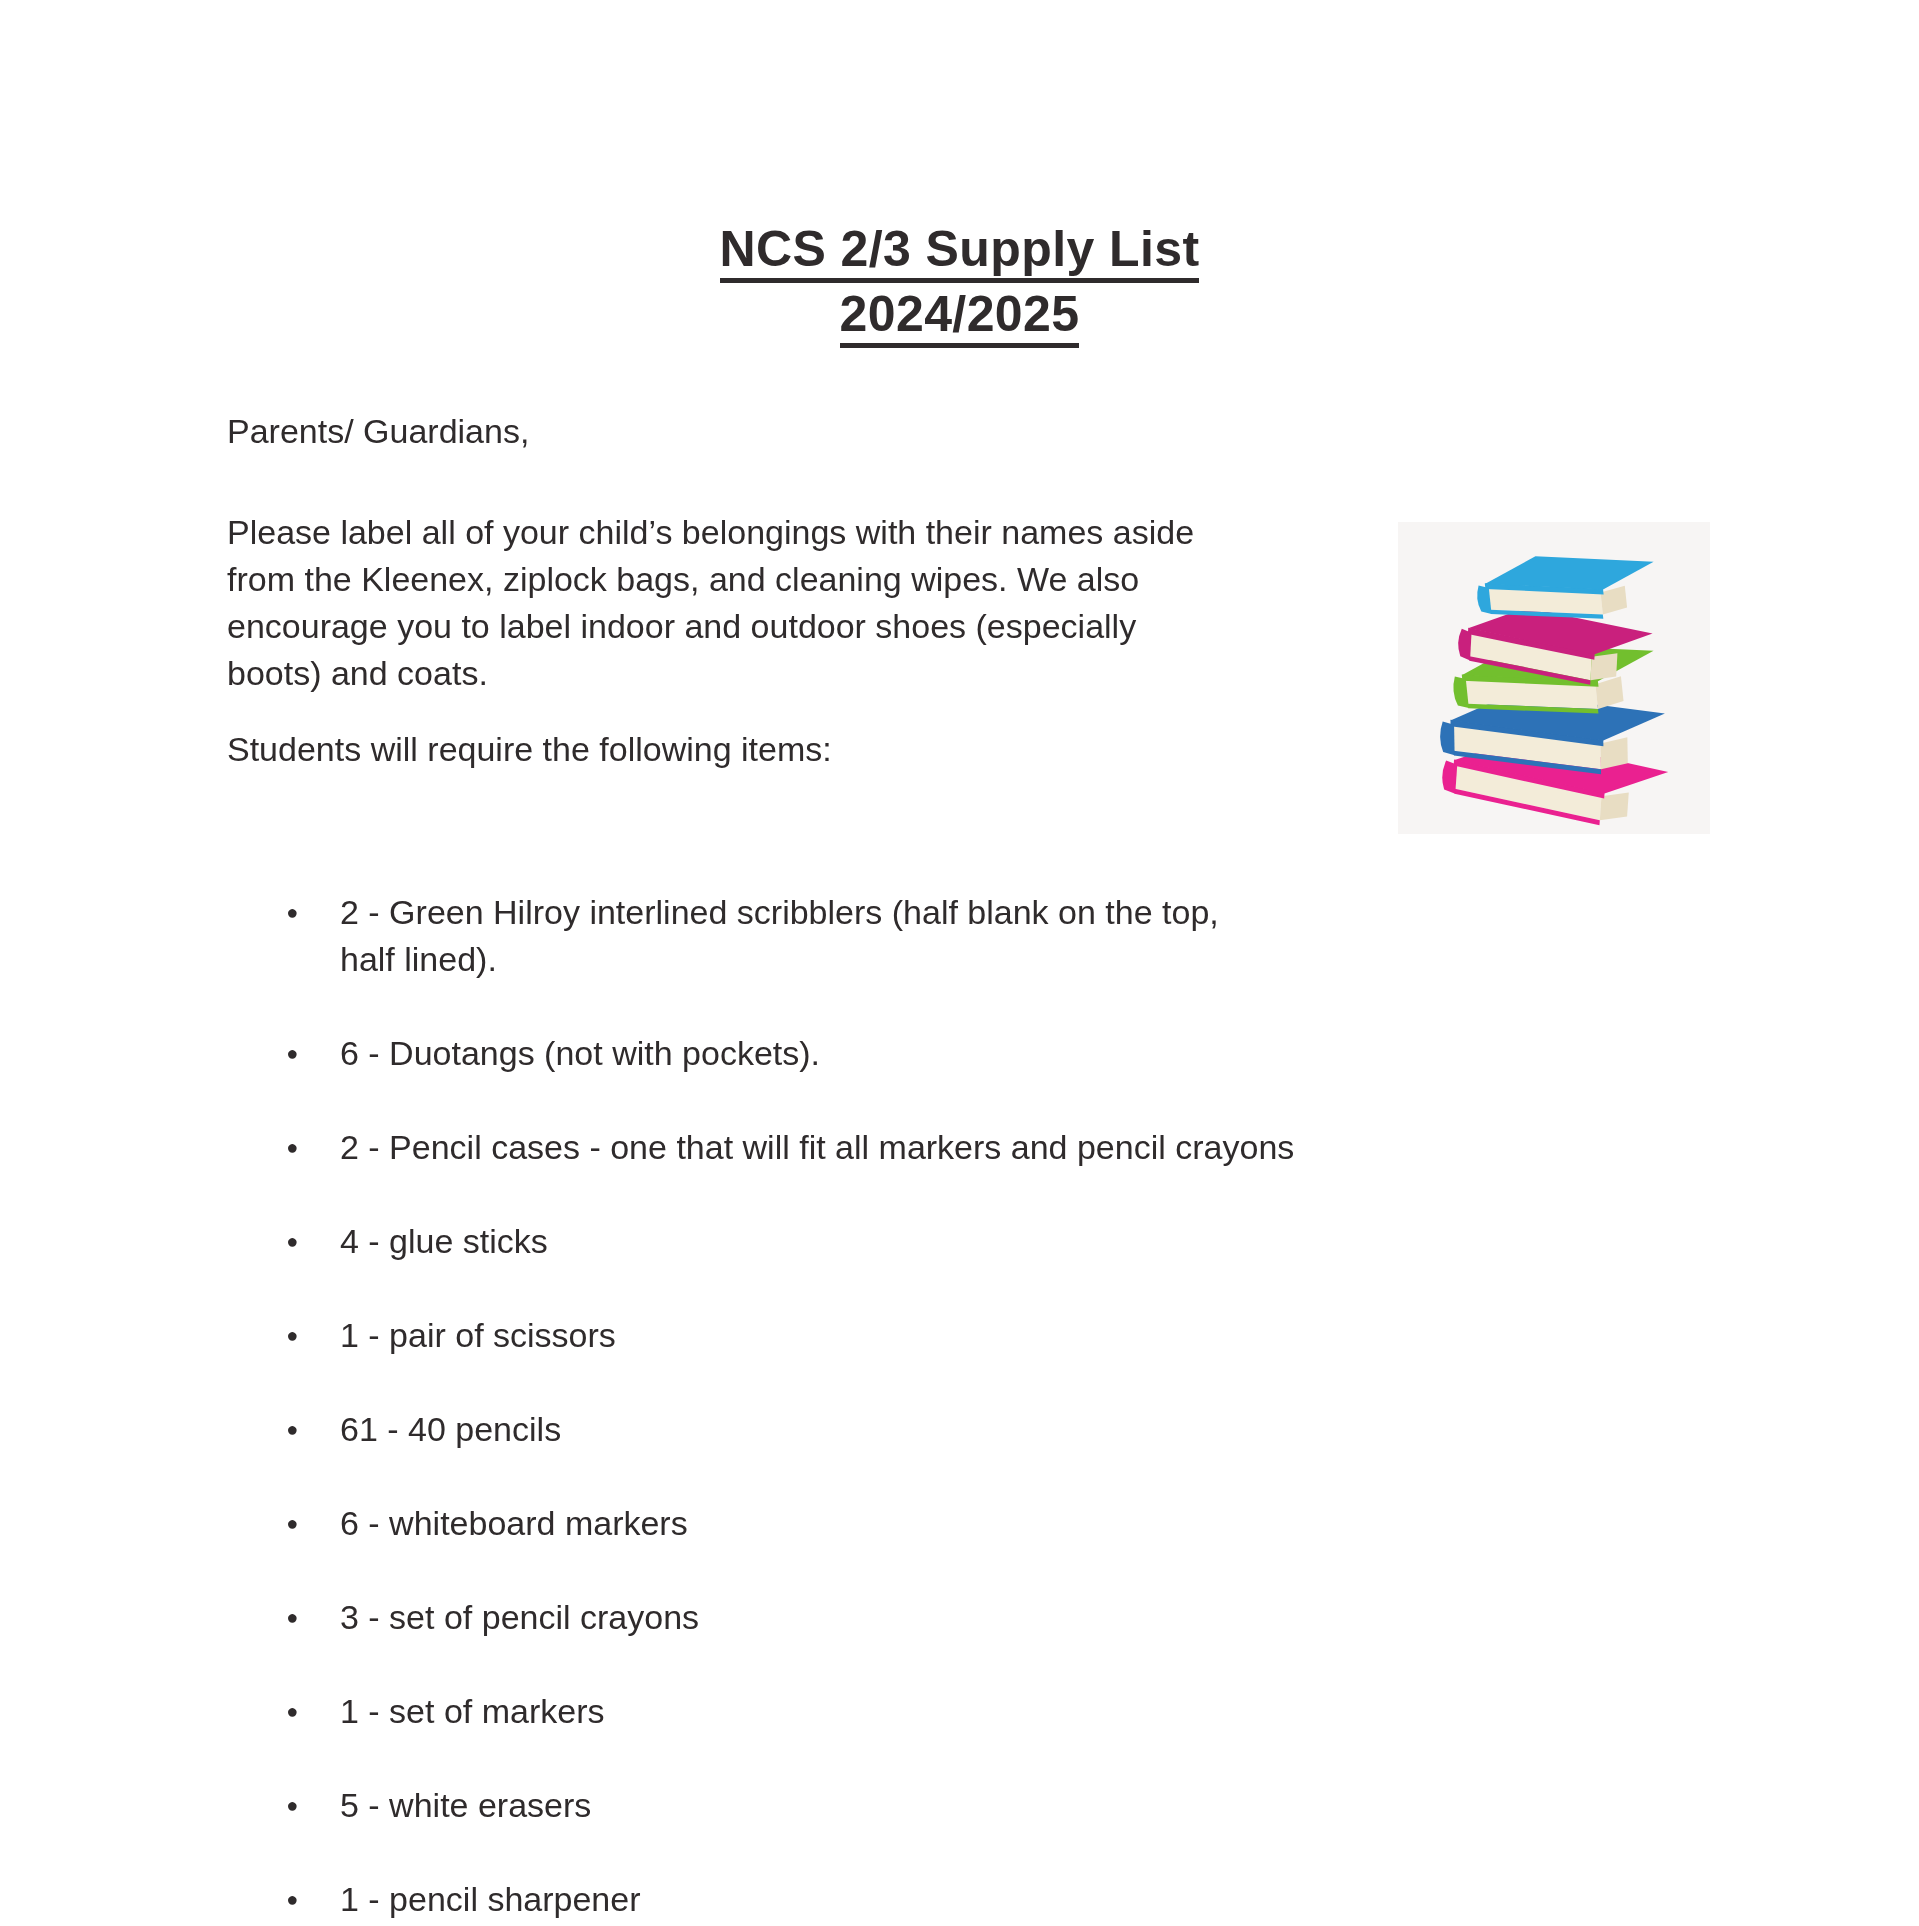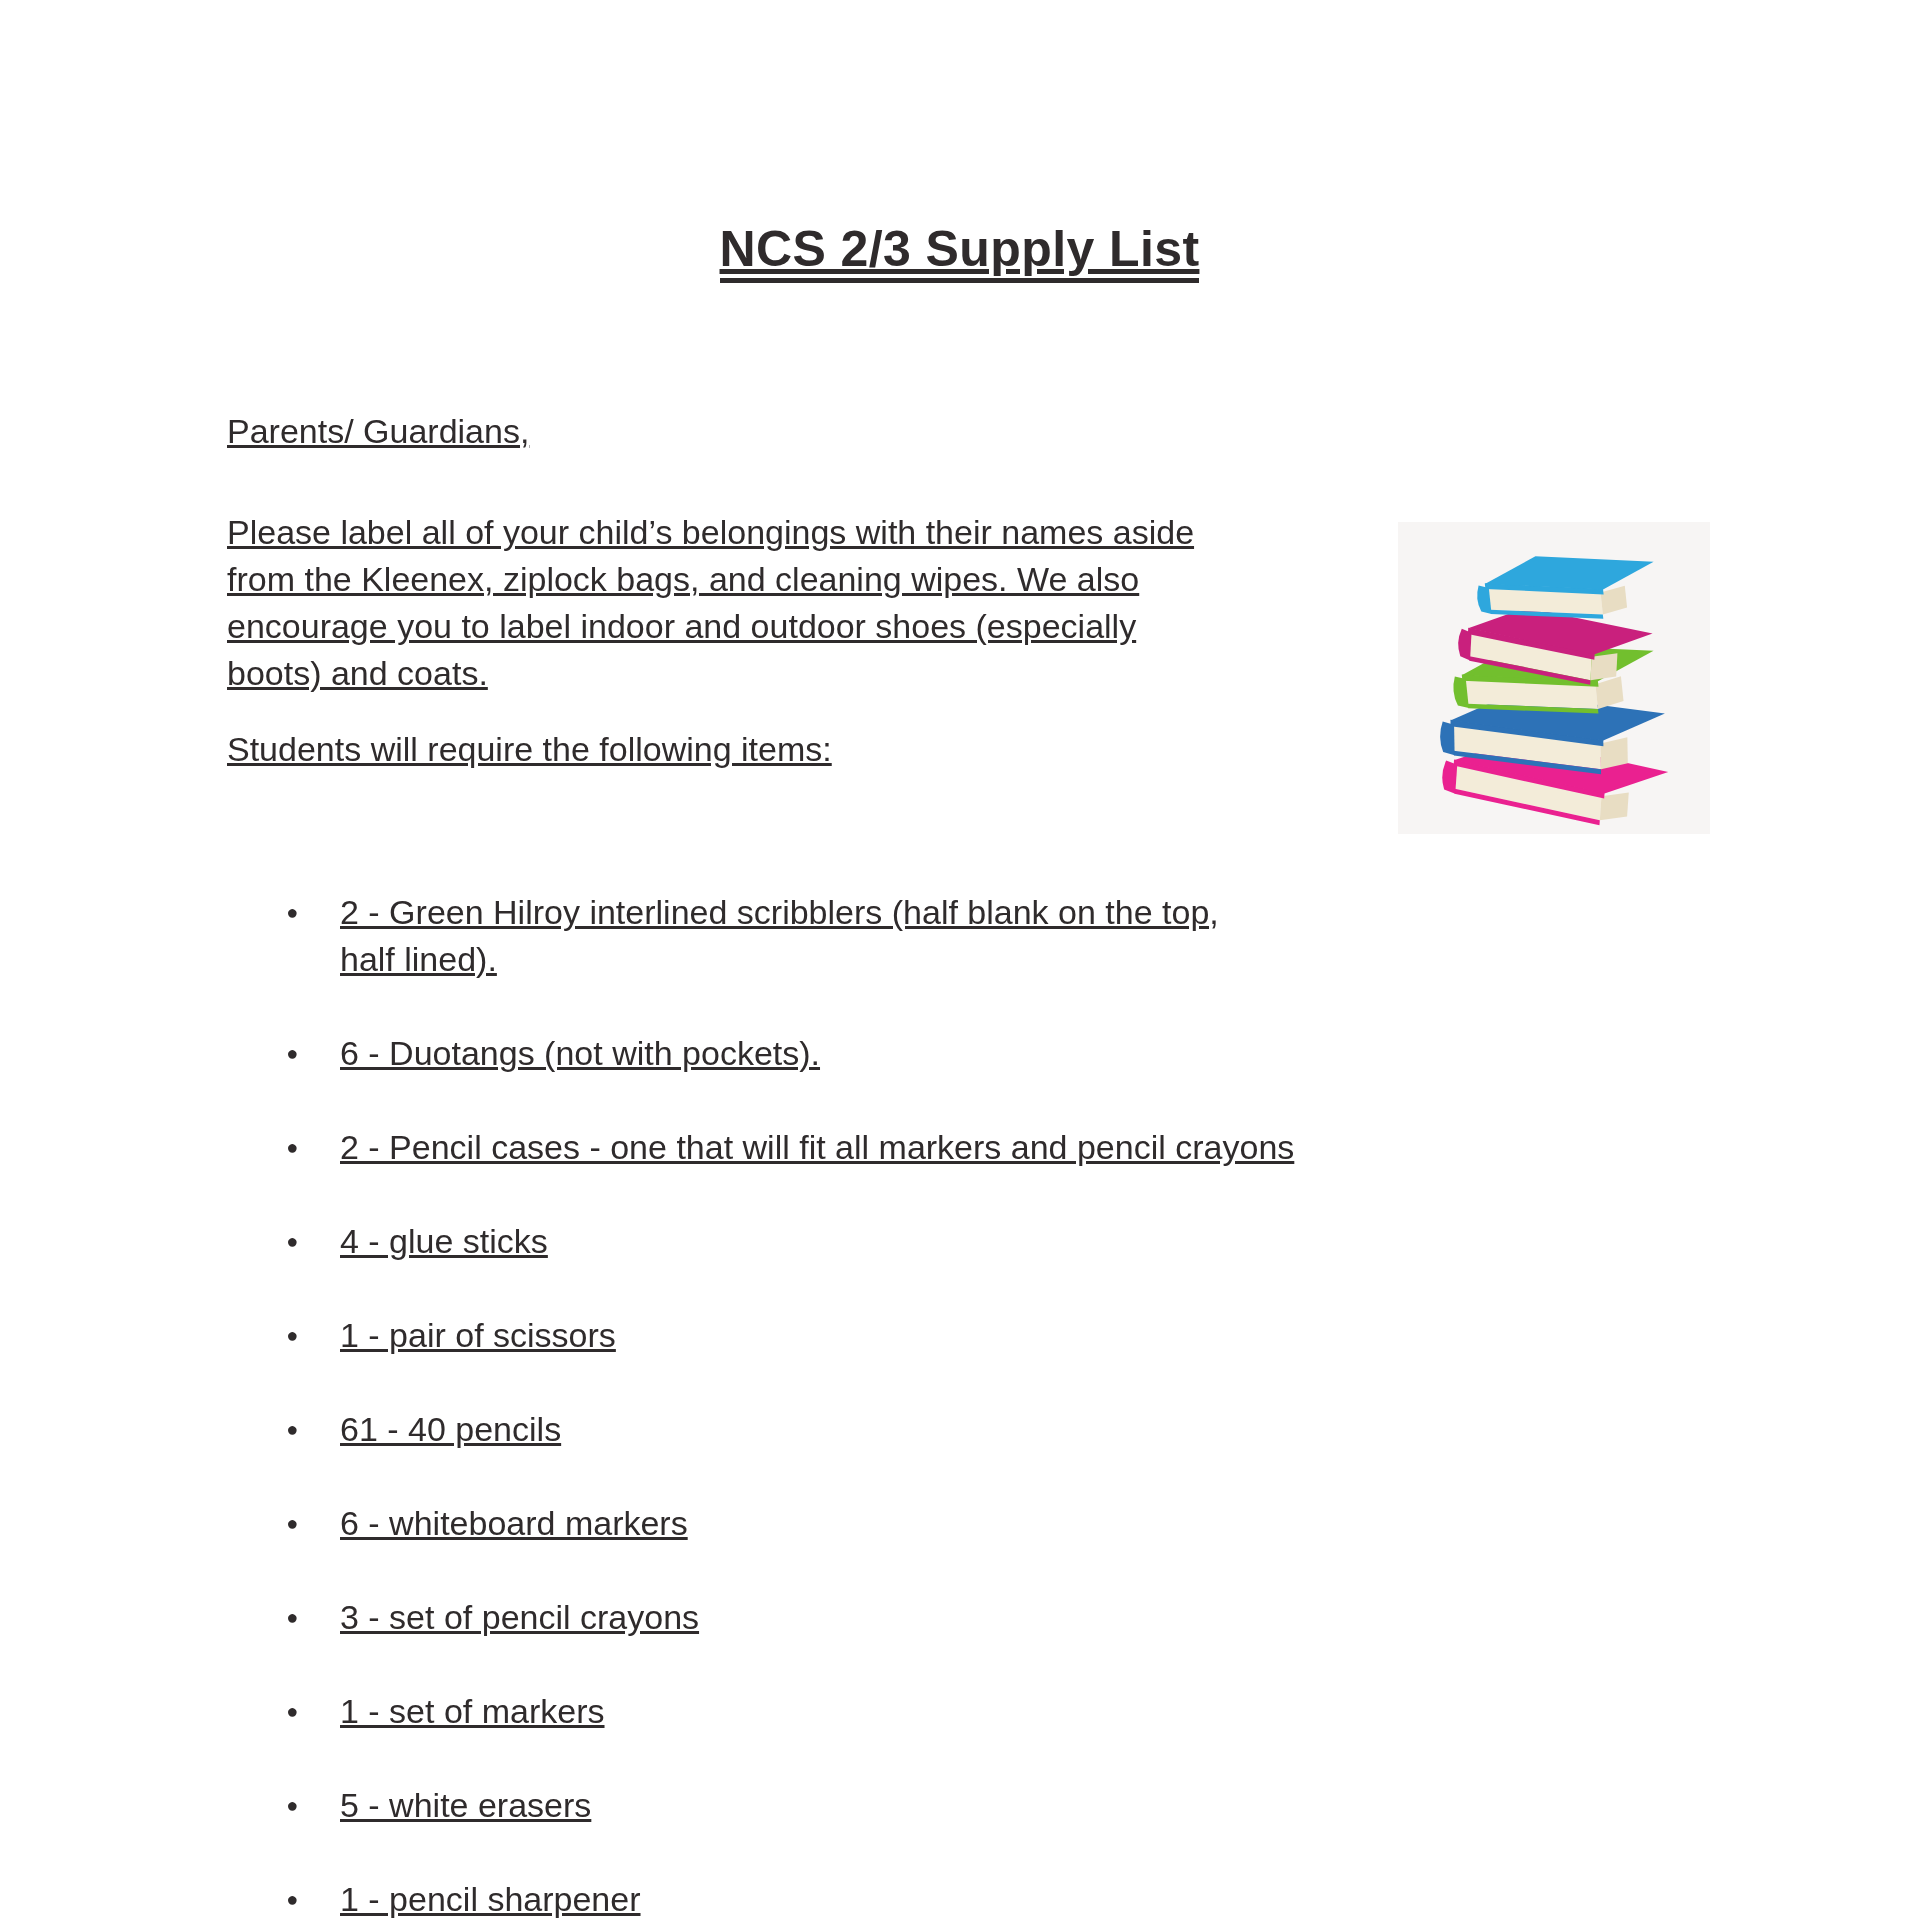--- a/index.html
+++ b/index.html
@@ -4,21 +4,21 @@
 <style>
   html,body{margin:0;padding:0;background:#ffffff;}
   .page{
     position:relative;
     width:1919px;height:2484px;
     background:#ffffff;
     font-family:"Liberation Sans","DejaVu Sans",sans-serif;
     color:#2f2b2c;
     overflow:hidden;
   }
-  .abs{position:absolute;text-decoration:underline;}
+  .abs{position:absolute;}
   .doc-title{
     left:0;top:217px;width:100%;
     text-align:center;
     font-size:50px;font-weight:bold;
     line-height:65px;
     letter-spacing:0.4px;
   }
   .doc-title .uline{
     border-bottom:5px solid #2f2b2c;
     padding-bottom:0.8px;
@@ -46,20 +46,21 @@
   }
   .books-panel svg{display:block;width:312px;height:312px;}
 </style>
 </head>
 <body>
 
 <div class="page">
 
   <div class="abs doc-title">
     <div><span class="uline">NCS 2/3 Supply List</span></div>
+    <div><span class="uline">2024/2025</span></div>
   </div>
 
   <div class="abs bodytext greeting">Parents/ Guardians,</div>
 
   <div class="abs bodytext intro">Please label all of your child’s belongings with their names aside
 from the Kleenex, ziplock bags, and cleaning wipes. We also
 encourage you to label indoor and outdoor shoes (especially
 boots) and coats.</div>
 
   <div class="abs books-panel">

